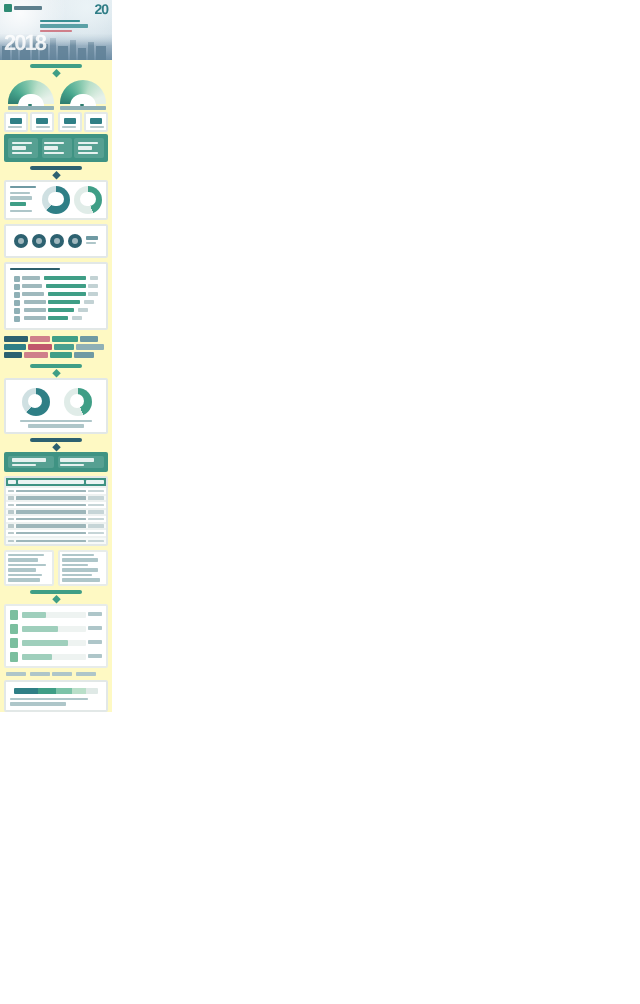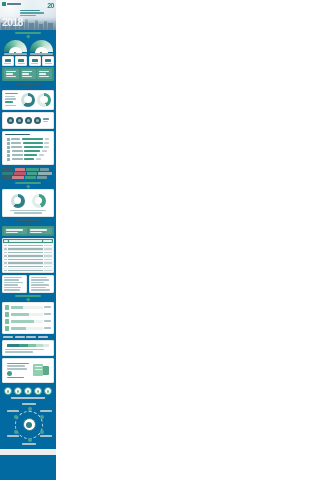--- a/index.html
+++ b/index.html
@@ -1,17 +1,17 @@
 <!DOCTYPE html>
 <html><head>
 <meta charset="utf-8">
 <style>
   html,body{margin:0;padding:0;background:#ffffff;}
   body{width:56px;height:502px;overflow:hidden;font-family:"Liberation Sans",sans-serif;}
-  .page{position:relative;width:56px;height:480px;background:#0369a1;overflow:hidden;text-align:right;}
+  .page{position:relative;width:56px;height:356px;background:#fef9c3;overflow:hidden;text-align:right;}
 
   
   .tx{display:block;border-radius:.4px;}
   .tx.d{background:#2d5f6b;}
   .tx.m{background:#6f9aa3;}
   .tx.l{background:#aec6c9;}
   .tx.g{background:#3f9e86;}
 
   
   .hero{position:relative;height:30px;background:linear-gradient(165deg,#e8eef2 0%,#dfe9ef 35%,#cfdde6 70%,#b9ccd8 100%);overflow:hidden;}

